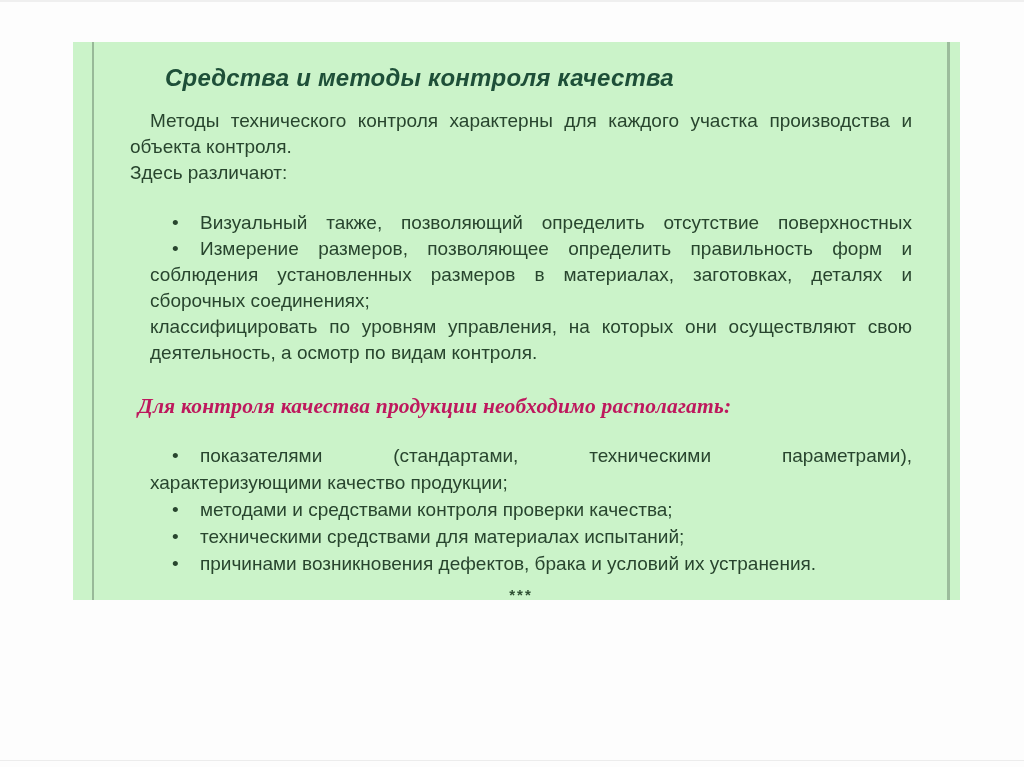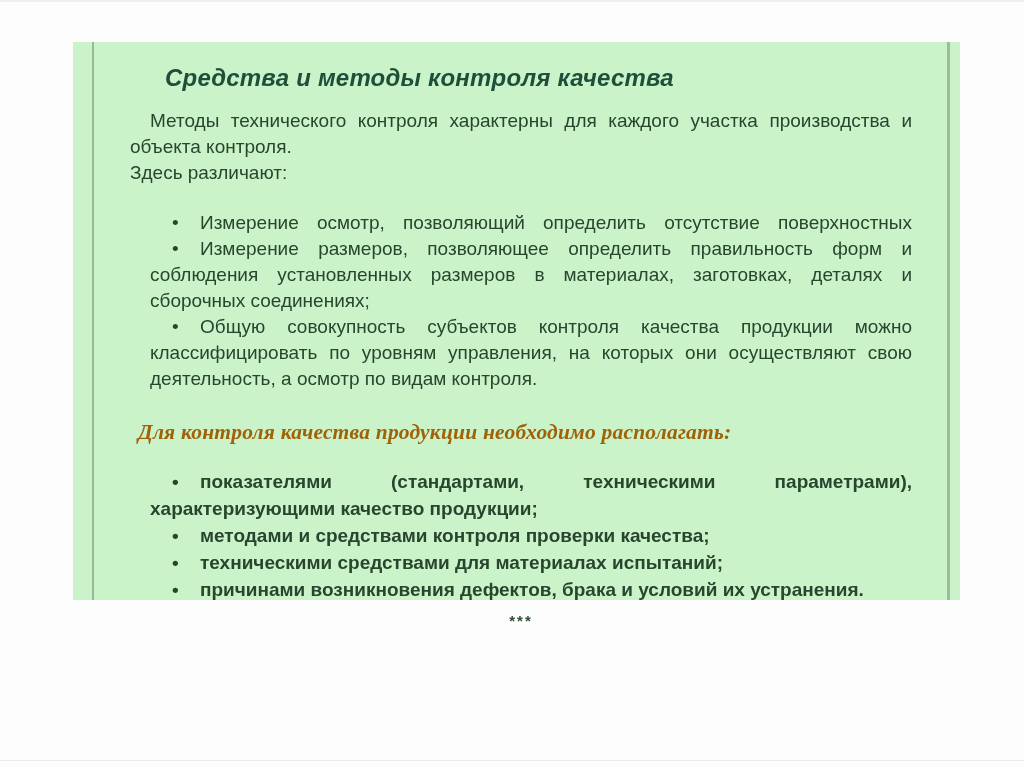--- a/index.html
+++ b/index.html
@@ -52,38 +52,38 @@
     line-height: 26px;
     color: #28452e;
     text-align: left;
   }
   .stretch {
     text-align: justify;
     text-align-last: justify;
   }
   .indent-first { text-indent: 20px; }
   .list1 { margin-top: 24px; margin-left: 20px; }
-  .list2 { margin-top: 22px; margin-left: 20px; font-weight: bold; }
+  .list2 { margin-top: 22px; margin-left: 20px; }
   .list2 .line { line-height: 27px; }
   .bullet {
     display: inline-block;
     width: 28px;
     margin-left: 22px;
     text-align: left;
     text-indent: 0;
   }
   .subheading {
     margin-top: 26px;
     margin-left: 8px;
     font-family: "Liberation Serif", "DejaVu Serif", serif;
     font-size: 21.5px;
     line-height: 28px;
     font-weight: bold;
     font-style: italic;
-    color: #a16207;
+    color: #be185d;
     letter-spacing: 0.2px;
   }
   .footer-mark {
     margin-top: 9px;
     text-align: center;
     font-size: 15px;
     font-weight: bold;
     letter-spacing: 2px;
     color: #2f4f33;
   }
@@ -103,29 +103,28 @@
     <div class="title">Средства и методы контроля качества</div>
 
     <div class="intro">
       <div class="line stretch indent-first">Методы технического контроля характерны для каждого участка производства и</div>
       <div class="line">объекта контроля.</div>
       <div class="line">Здесь различают:</div>
     </div>
 
     <div class="list1">
       <div>
-        <div class="line stretch"><span class="bullet">•</span><span>Измерение осмотр, позволяющий определить отсутствие поверхностных</span></div>
+        <div class="line stretch"><span class="bullet">•</span><span>Визуальный также, позволяющий определить отсутствие поверхностных</span></div>
       </div>
       <div>
         <div class="line stretch"><span class="bullet">•</span><span>Измерение размеров, позволяющее определить правильность форм и</span></div>
         <div class="line stretch">соблюдения установленных размеров в материалах, заготовках, деталях и</div>
         <div class="line">сборочных соединениях;</div>
       </div>
       <div>
-        <div class="line stretch"><span class="bullet">•</span><span>Общую совокупность субъектов контроля качества продукции можно</span></div>
         <div class="line stretch">классифицировать по уровням управления, на которых они осуществляют свою</div>
         <div class="line">деятельность, а осмотр по видам контроля.</div>
       </div>
     </div>
 
     <div class="subheading">Для контроля качества продукции необходимо располагать:</div>
 
     <div class="list2">
       <div>
         <div class="line stretch"><span class="bullet">•</span><span>показателями (стандартами, техническими параметрами),</span></div>

